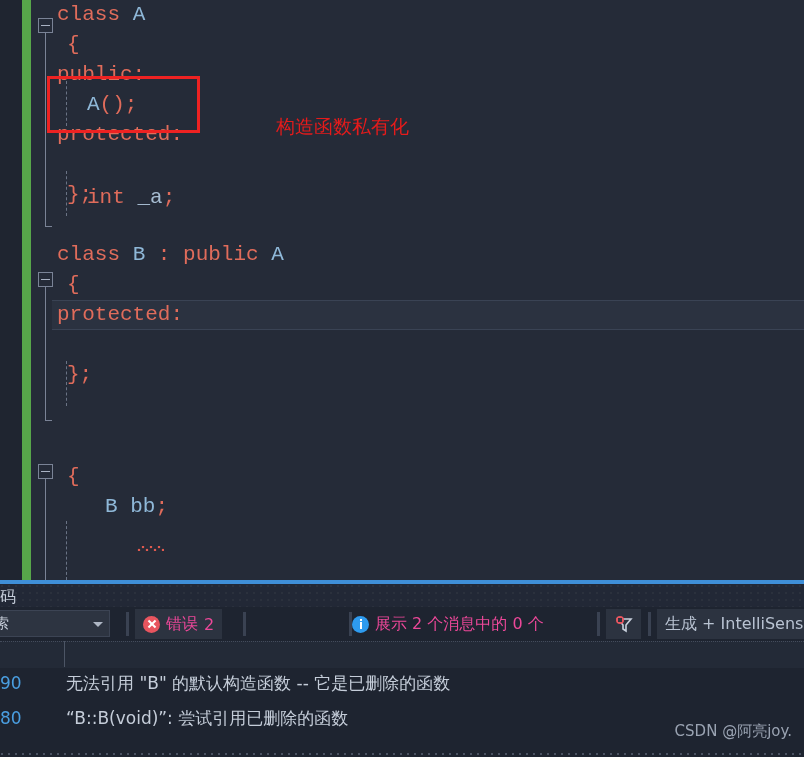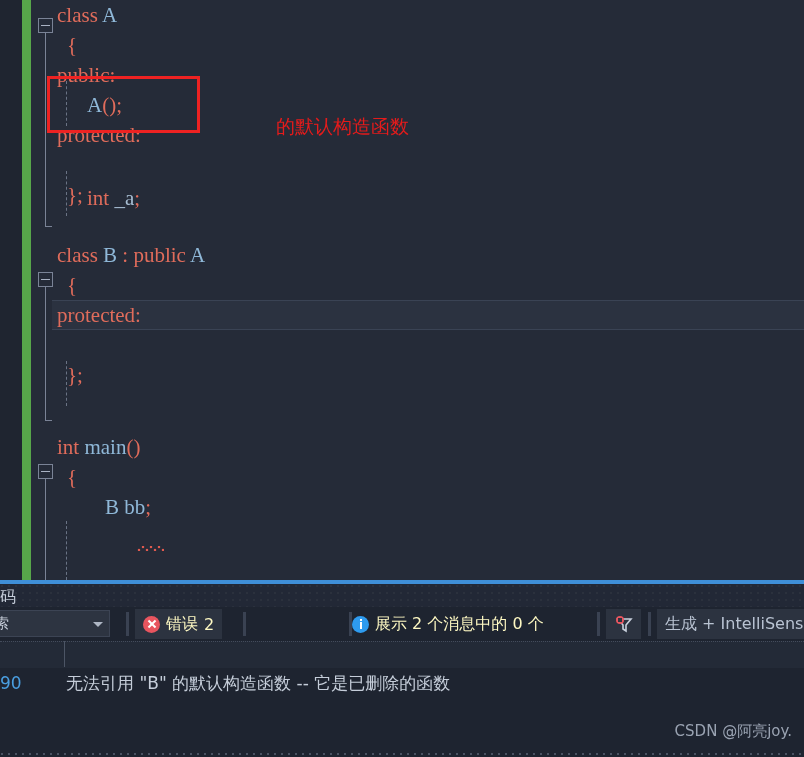--- a/index.html
+++ b/index.html
@@ -52,21 +52,20 @@
     font-family: "Liberation Mono", "DejaVu Sans Mono", monospace;
     font-size: 21px;
     line-height: 30px;
     white-space: pre;
     color: #d4d4d4;
   }
   .line {
     position: relative;
     height: 30px;
     line-height: 30px;
-    font-family: Liberation Serif, serif;
   }
   .kw   { color: #e06c5b; }
   .type { color: #8fb8d8; }
   .id   { color: #a7bdd2; }
   .punc { color: #e06c5b; }
   .plain{ color: #cfd6e0; }
 
   
   .cur-line-hl {
     position: absolute;
@@ -214,21 +213,21 @@
     align-items: center;
     gap: 6px;
     padding: 0 8px;
     box-sizing: border-box;
     color: #9aa3b2;
     font-size: 16px;
     font-family: "DejaVu Sans", "Liberation Sans", sans-serif;
     white-space: nowrap;
   }
   .tb-btn.flat { background: transparent; }
-  .tb-label-on { color: #fef9c3; }
+  .tb-label-on { color: #ec4899; }
   .tb-count { color: #77808f; }
 
   .ico-error {
     width: 17px; height: 17px;
     border-radius: 50%;
     background: #e8555f;
     position: relative;
     flex: 0 0 auto;
   }
   .ico-error::before, .ico-error::after {
@@ -429,34 +428,33 @@
 
       
       <div class="line" style="top:300px; position:absolute; left:0px;"><span class="kw">protected:</span></div>
 
       
 
       
       <div class="line" style="top:360px; position:absolute; left:10px;"><span class="punc">};</span></div>
 
       
-      <div class="line" style="top:432px; position:absolute; left:0px;"><span class="kw">int</span><span class="plain"> </span><span class="type">main</span><span class="punc">()</span></div>
 
       
       <div class="line" style="top:462px; position:absolute; left:10px;"><span class="punc">{</span></div>
 
       
       <div class="line" style="top:492px; position:absolute; left:48px;"><span class="type">B</span><span class="plain"> </span><span class="type">bb</span><span class="punc">;</span></div>
 
     </div>
 
     <div class="squiggle" style="left:137px; top:546px; width:27px;"></div>
 
     <div class="red-box"></div>
-    <div class="annotation">的默认构造函数</div>
+    <div class="annotation">构造函数私有化</div>
   </div>
 
   <div class="blue-splitter"></div>
 
   <div class="errlist">
 
     <div class="dotted-band"></div>
 
     <div class="toolbar">
 
@@ -504,18 +502,22 @@
 
     <div class="grid-head"></div>
     <div class="grid-head-cell" style="left:-6px; width:70px;">码</div>
     <div class="col-sep" style="left:64px;"></div>
 
     <div class="grid-row" style="top:84px;">
       <span class="cell-code">90</span>
       <span class="cell-desc">无法引用 "B" 的默认构造函数 -- 它是已删除的函数</span>
     </div>
 
+    <div class="grid-row" style="top:119px;">
+      <span class="cell-code">80</span>
+      <span class="cell-desc">“B::B(void)”: 尝试引用已删除的函数</span>
+    </div>
 
     <div class="watermark">CSDN @阿亮joy.</div>
     <div class="bottom-dots"></div>
   </div>
 
 </div>
 
 </body></html>

